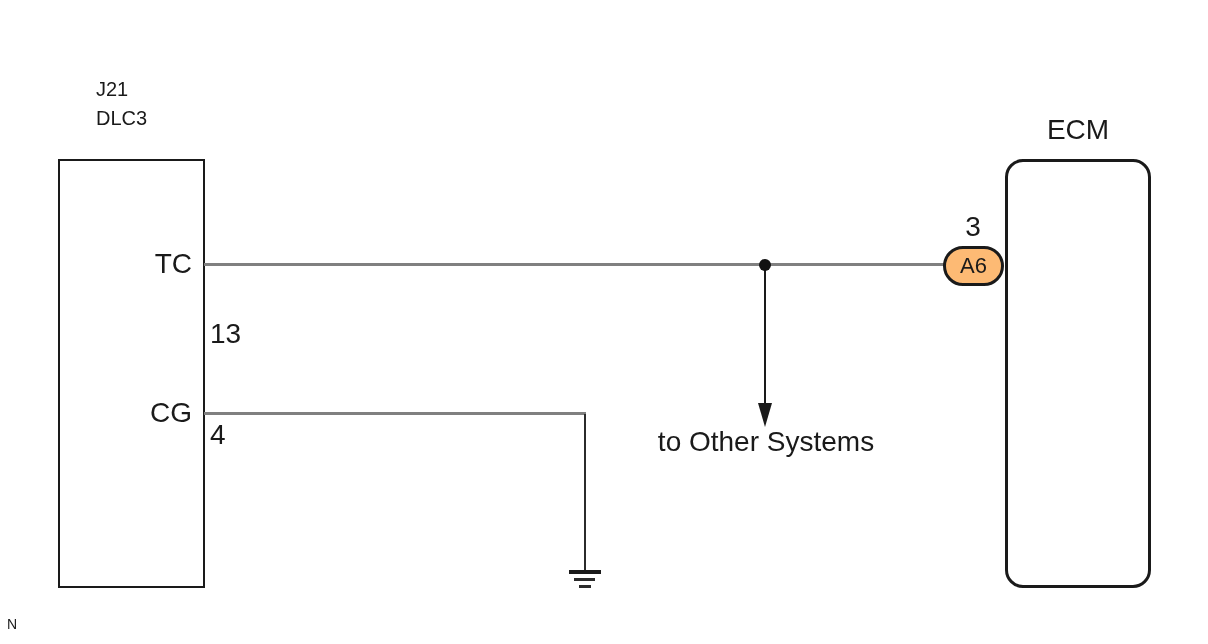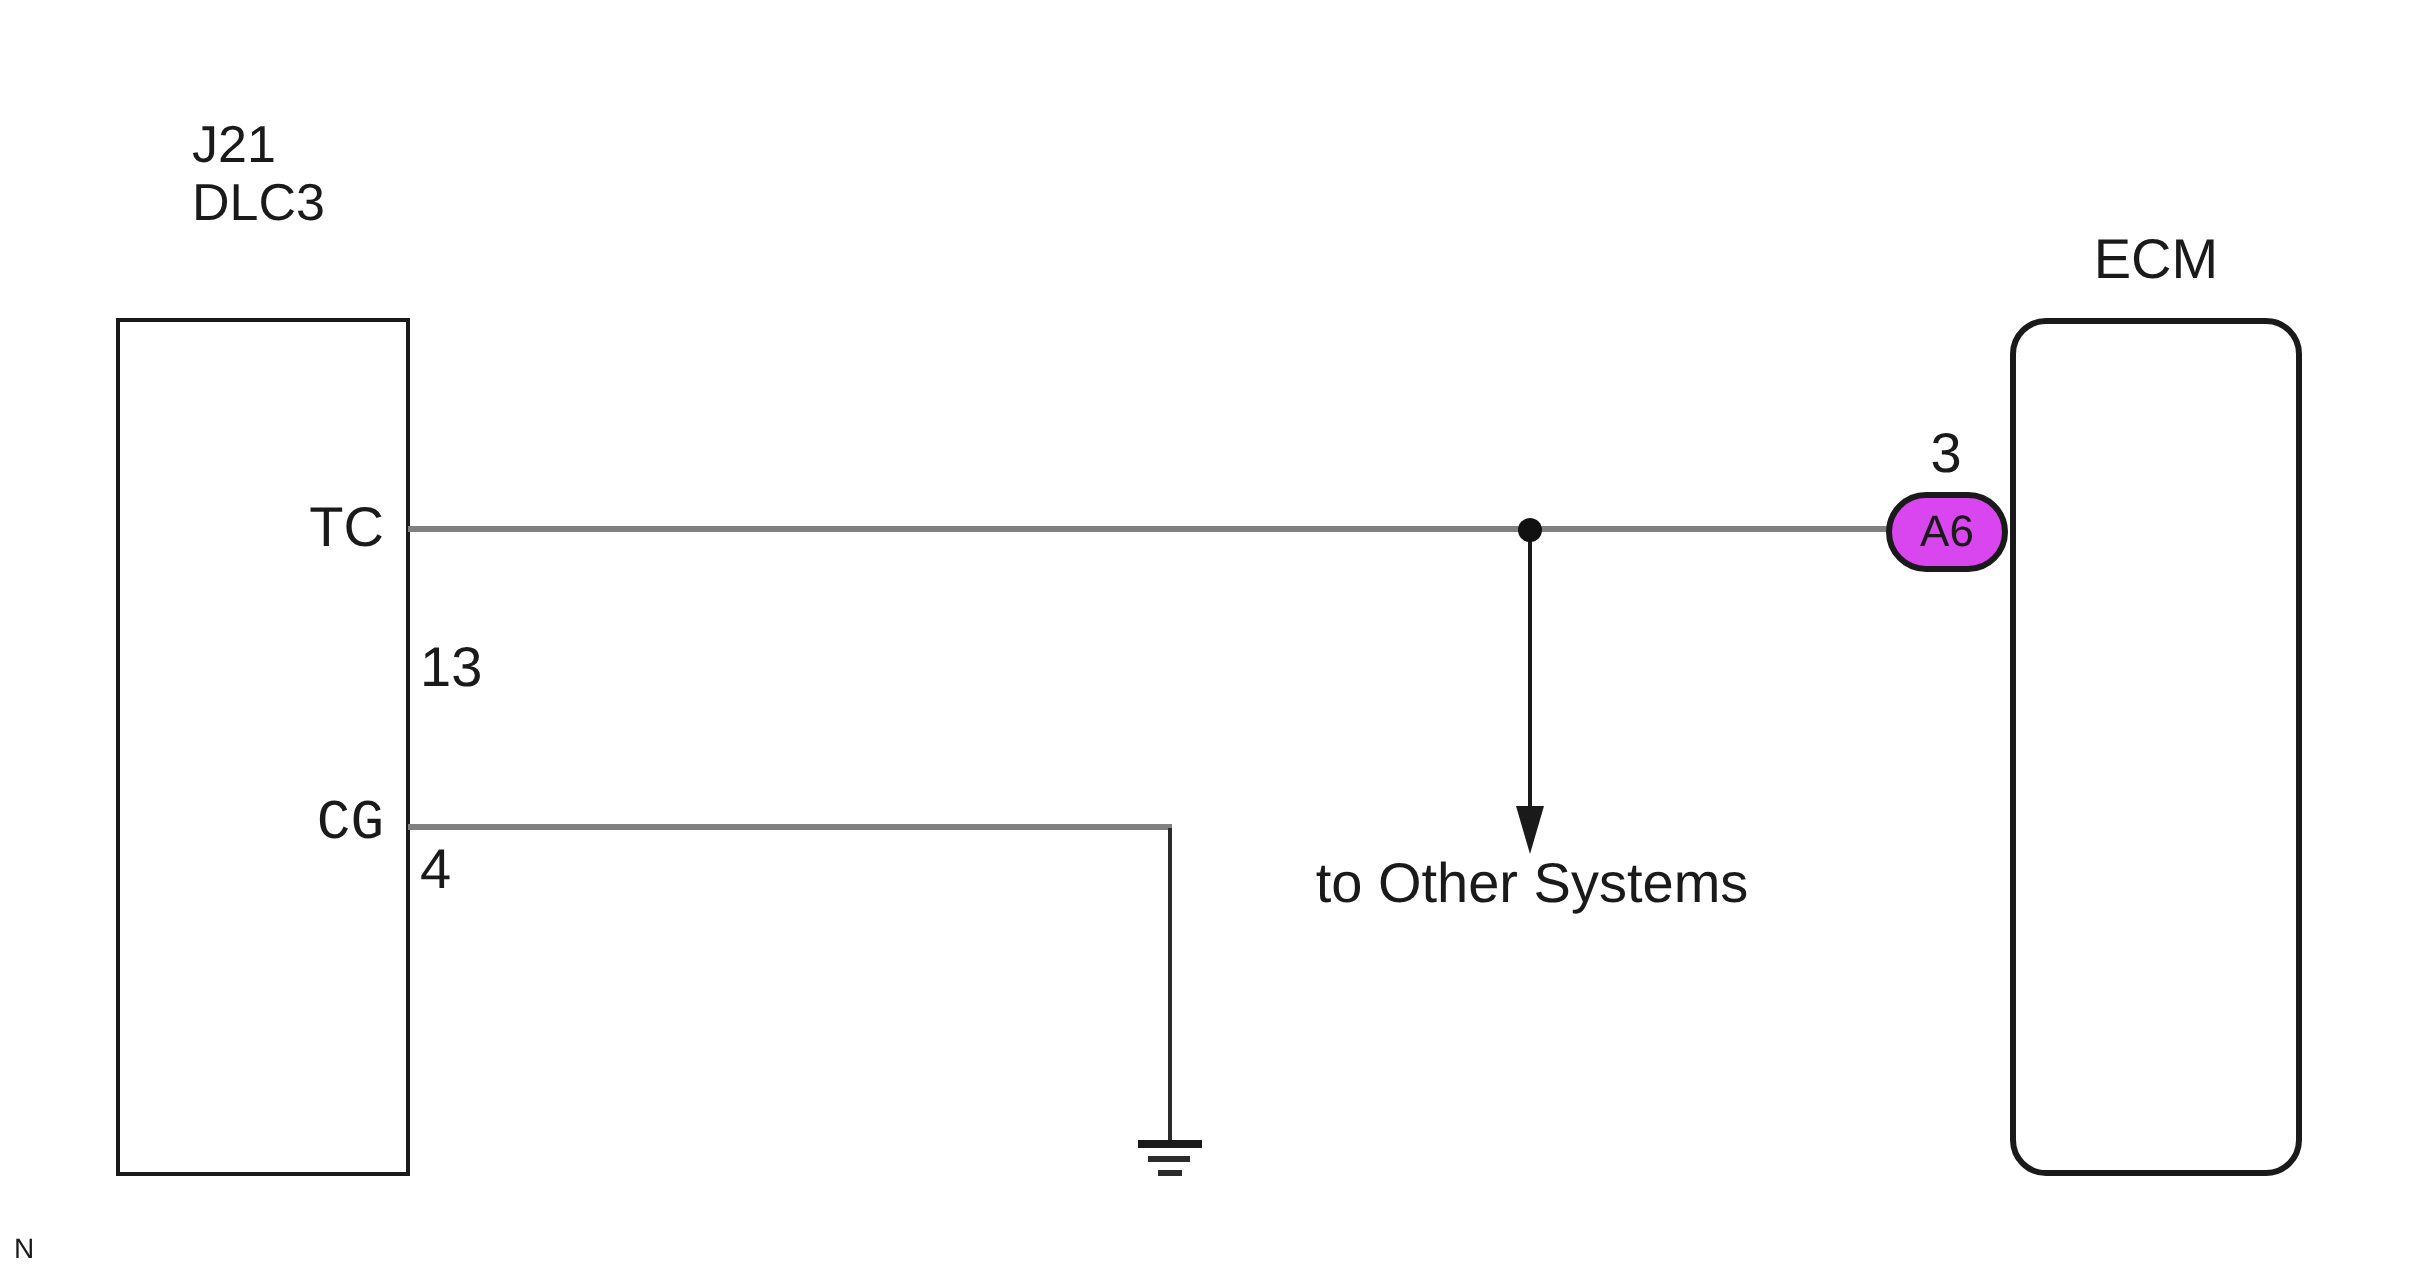--- a/index.html
+++ b/index.html
@@ -39,32 +39,32 @@
   .ecm-box {
     left: 1005px; top: 159px;
     width: 146px; height: 429px;
     border: 3px solid #1a1a1a;
     border-radius: 18px;
     box-sizing: border-box;
     background: #ffffff;
     z-index: 1;
   }
   .dlc3-label {
-    left: 96px; top: 58px;
-    font-size: 26px;
+    left: 96px; top: 75px;
+    font-size: 20px;
     line-height: 29px;
   }
   .ecm-title {
     left: 1078px; top: 118px;
     transform: translateX(-50%);
   }
   
   .pin-tc-left  { left: 130px; top: 252px; width: 62px; text-align: right; }
   .pin-num-13   { left: 210px; top: 274px; margin-top: 48px; }
-  .pin-cg-left  { left: 130px; top: 401px; width: 62px; text-align: right; font-family: Liberation Mono, monospace; }
+  .pin-cg-left  { left: 130px; top: 401px; width: 62px; text-align: right; }
   .pin-num-4    { left: 210px; top: 423px; }
   .pin-tc-right { left: 1014px; top: 252px; }
   .pin-num-3    { left: 973px; top: 215px; transform: translateX(-50%); }
   
   .wire { background: #808080; }
   .wire-tc { left: 204px; top: 263px; width: 740px; height: 3px; }
   .wire-cg { left: 204px; top: 412px; width: 382px; height: 3px; }
   .wire-gnd-drop { left: 584px; top: 414px; width: 2px; height: 158px; background: #2b2b2b; }
   
   .junction-dot {
@@ -88,21 +88,21 @@
   .gnd-bar1 { left: 569px; top: 570px; width: 32px; height: 4px; background: #1a1a1a; }
   .gnd-bar2 { left: 574px; top: 578px; width: 21px; height: 3px; background: #2b2b2b; }
   .gnd-bar3 { left: 579px; top: 585px; width: 12px; height: 3px; background: #2b2b2b; }
   
   .a6-oval {
     left: 943px; top: 246px;
     width: 61px; height: 40px;
     border: 3px solid #1a1a1a;
     border-radius: 20px;
     box-sizing: border-box;
-    background: #d946ef;
+    background: #fdba74;
     display: flex;
     align-items: center;
     justify-content: center;
     z-index: 2;
     font-size: 22px;
   }
   .page-marker { left: 7px; top: 616px; }
 </style>
 </head>
 <body>

